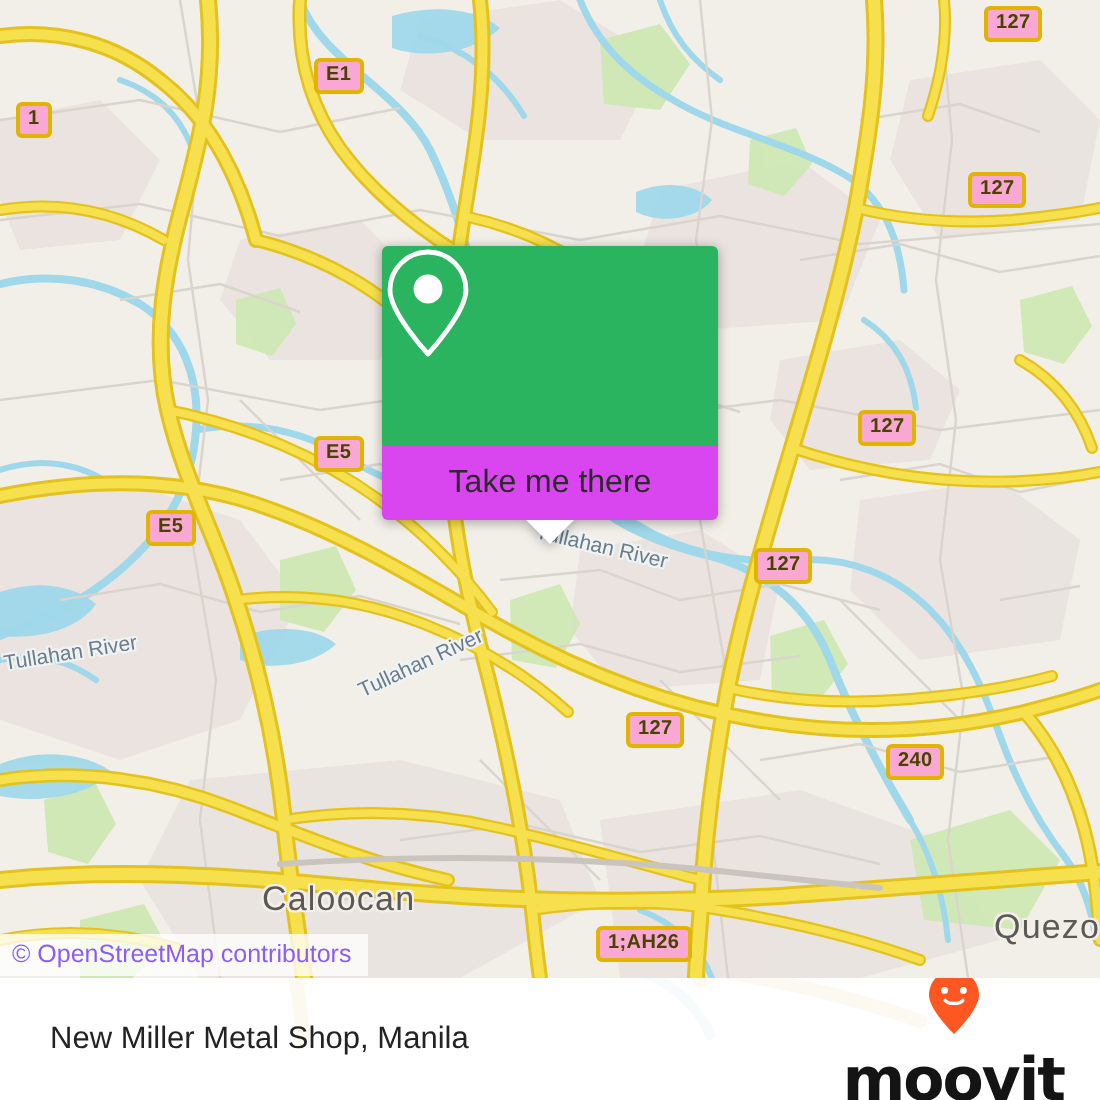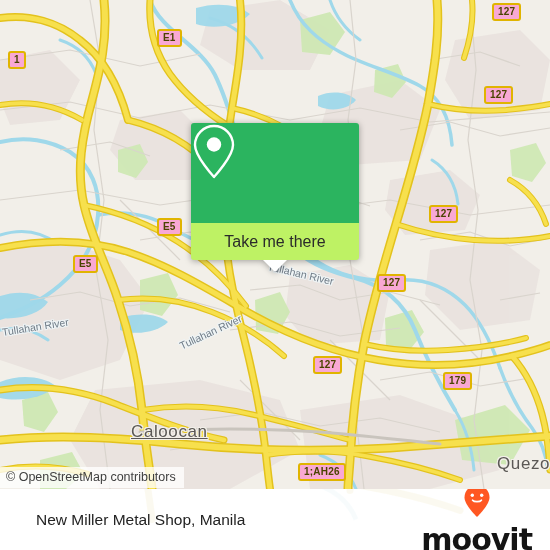--- a/index.html
+++ b/index.html
@@ -63,21 +63,21 @@
     z-index:40;
   }
   .popup-head {
     height:100px;
     background:#2bb45f;
     border-radius:3px 3px 0 0;
     display:flex; align-items:center; justify-content:center;
   }
   .popup-foot {
     height:37px;
-    background:#bef264;
+    background:#d946ef;
     border-radius:0 0 3px 3px;
     display:flex; align-items:center; justify-content:center;
     position:relative;
   }
   .popup-foot span {
     font-size:16px; color:#2b2b2b;
     font-family:"Liberation Sans", sans-serif;
   }
   .popup-tail {
     position:absolute;
@@ -88,42 +88,42 @@
     border-top:12px solid #ffffff;
   }
 
   
   .attrib {
     position:absolute;
     left:0; top:467px;
     background:rgba(255,255,255,.78);
     padding:3px 8px 4px 6px;
     font-size:12.5px;
-    color:#404040;
+    color:#8b5cf6;
     font-family:"Liberation Sans", sans-serif;
     z-index:50;
     white-space:nowrap;
   }
 
   
   .footer {
     position:absolute; left:0; top:489px; width:550px; height:61px;
     background:#ffffff;
     overflow:hidden;
   }
   .footer-watermark {
     position:absolute; left:0; top:-489px; width:550px; height:550px;
     opacity:.055;
     pointer-events:none;
   }
   .footer-inner {
     position:relative; z-index:2;
     width:100%; height:100%;
     display:flex; align-items:center; justify-content:space-between;
-    padding:0 18px 0 36px;
+    padding:0 18px 0 25px;
   }
   .poi-title {
     font-size:15.5px; color:#232323;
     font-family:"Liberation Sans", sans-serif;
     white-space:nowrap;
   }
   .brand { display:flex; align-items:center; gap:3px;flex-direction:column; }
   .brand-word {
     font-size:30px; font-weight:bold; color:#141414;
     letter-spacing:-1px;
@@ -274,37 +274,37 @@
         <path d="M472,0 C474,20 470,40 464,58" stroke-width="3.8"></path>
         <path d="M0,470 C30,464 60,466 88,474" stroke-width="3.8"></path>
         <path d="M510,180 C528,190 540,206 546,224" stroke-width="3.8"></path>
       </g>
 
       <g stroke="#c9c4bd" fill="none" stroke-linecap="round">
         <path d="M140,432 C200,428 260,428 320,432 C360,435 400,440 440,444" stroke-width="3"></path>
       </g>
     </svg>
 
-    <div class="mlabel place" style="left:131px; top:422px;text-decoration:underline;">Caloocan</div>
+    <div class="mlabel place" style="left:131px; top:440px;">Caloocan</div>
     <div class="mlabel place" style="left:497px; top:454px;">Quezon</div>
 
     <div class="mlabel river" style="left:2px; top:326px; transform:rotate(-9deg); transform-origin:left center;">Tullahan River</div>
     <div class="mlabel river" style="left:180px; top:340px; transform:rotate(-25deg); transform-origin:left center;">Tullahan River</div>
     <div class="mlabel river" style="left:268px; top:260px; transform:rotate(13deg); transform-origin:left center;">Tullahan River</div>
 
     <div class="shield" style="left:8px;   top:51px;">1</div>
     <div class="shield" style="left:157px; top:29px;text-align:center;">E1</div>
     <div class="shield" style="left:492px; top:3px;">127</div>
     <div class="shield" style="left:484px; top:86px;">127</div>
     <div class="shield" style="left:429px; top:205px;">127</div>
     <div class="shield" style="left:157px; top:218px;">E5</div>
     <div class="shield" style="left:73px;  top:255px;">E5</div>
     <div class="shield" style="left:377px; top:274px;">127</div>
     <div class="shield" style="left:313px; top:356px;">127</div>
-    <div class="shield" style="left:443px; top:372px;">179</div>
+    <div class="shield" style="left:443px; top:372px;">240</div>
     <div class="shield" style="left:298px; top:437px;margin-top:26px;">1;AH26</div>
 
     <div class="popup">
       <div class="popup-head">
         <span>
           <svg width="46" height="58" viewBox="0 0 46 58">
             <path d="M23,3 C12.5,3 4,11.5 4,22 C4,33.5 23,54 23,54 C23,54 42,33.5 42,22 C42,11.5 33.5,3 23,3 Z" fill="none" stroke="#ffffff" stroke-width="2.4" stroke-linejoin="round"></path>
             <circle cx="23" cy="21.5" r="7.2" fill="#ffffff"></circle>
           </svg>
         </span>

